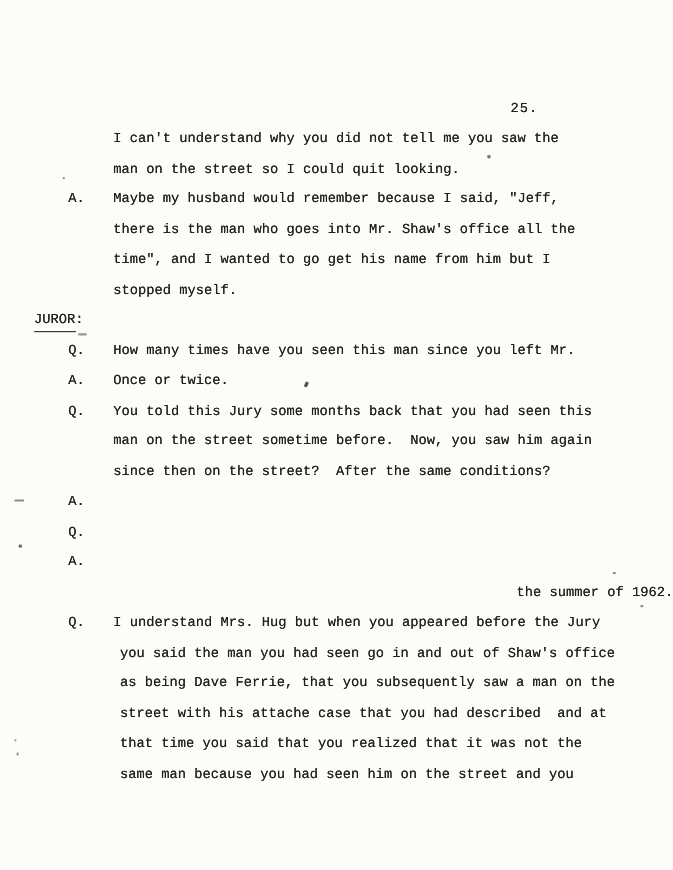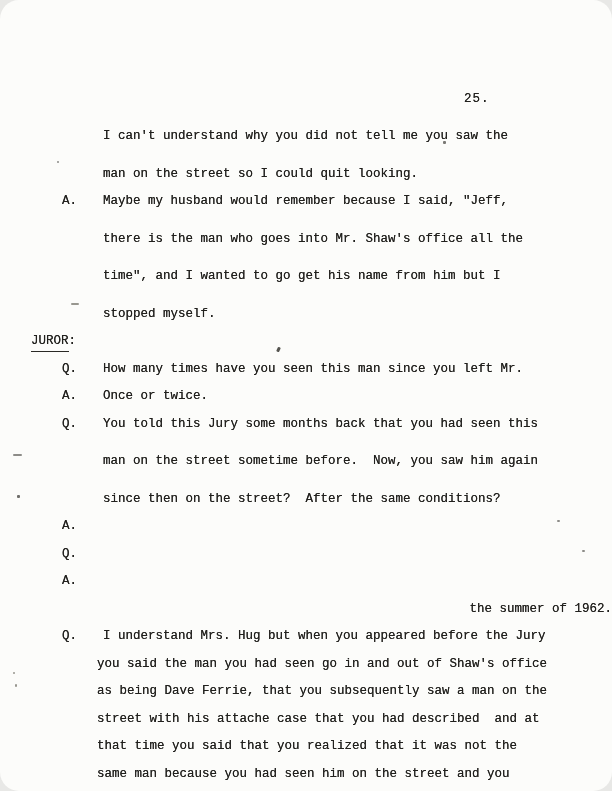--- a/index.html
+++ b/index.html
@@ -8,21 +8,20 @@
     background: #e8e8e6;
   }
   .page {
     position: relative;
     width: 612px;
     height: 791px;
     background: #fcfcfa;
     overflow: hidden;
     font-family: "Liberation Mono", "DejaVu Sans Mono", monospace;
     color: #21201d;
-    border-radius: 19px;
   }
   .pageno {
     position: absolute;
     left: 464px;
     top: 92px;
     font-size: 12.5px;
     line-height: 15px;
     letter-spacing: 1px;
     text-shadow: 0 0 0.5px rgba(33,32,29,0.8);
   }
@@ -38,23 +37,23 @@
     line-height: 27.5px;
     font-size: 12.5px;
     white-space: pre;
     text-shadow: 0 0 0.55px rgba(33,32,29,0.85);
   }
   .line .label {
     position: absolute;
     left: 62px;
     top: 0;
   }
-  .line.body   { padding-left: 103px; margin-top: 10px; }
+  .line.body   { padding-left: 103px; }
   .line.labeled{ padding-left: 103px; }
-  .line.body2  { padding-left: 97px; }
+  .line.body2  { padding-left: 69px; margin-left: 40px; }
   .line.margin0{ padding-left: 62px; text-align: right; }
   .line.heading{ padding-left: 31px; }
   .jheading {
     display: inline-block;
     border-bottom: 1.5px solid #2a2925;
     padding-bottom: 1px;
     line-height: 17px;
   }
   .speck {
     position: absolute;

